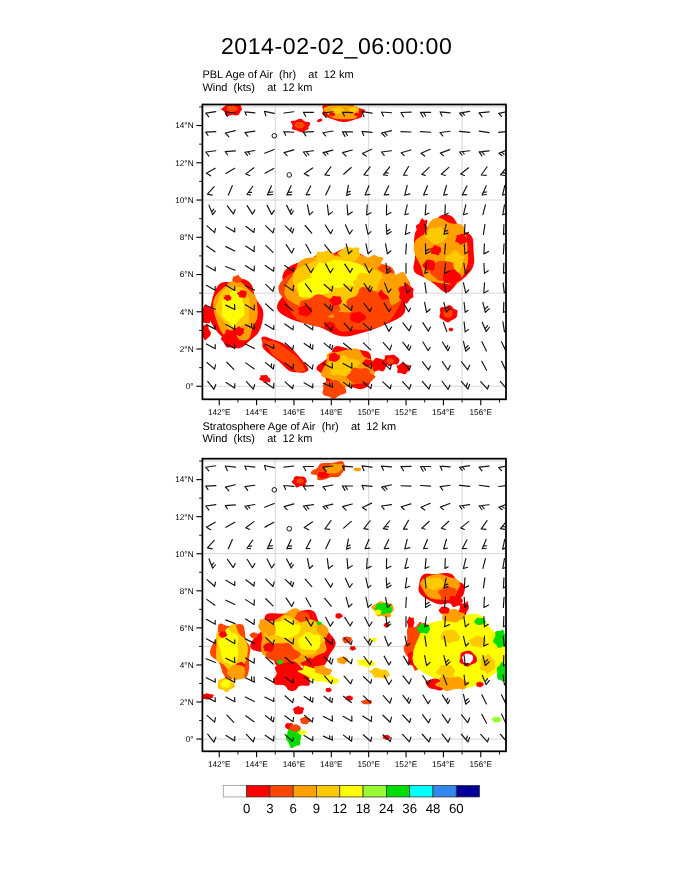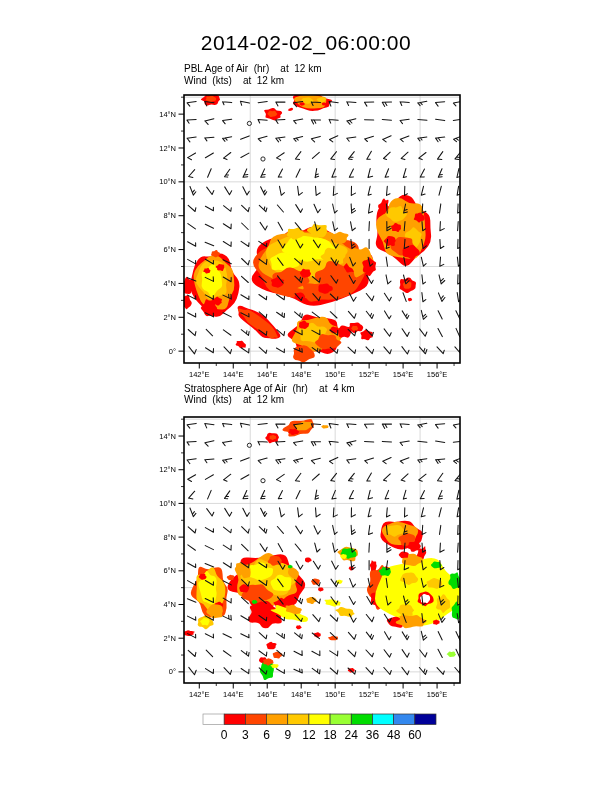--- a/index.html
+++ b/index.html
@@ -12,21 +12,21 @@
   .st2a{top:382.5px;} .st2b{top:394px;}
   svg#fig-svg{position:absolute;left:0;top:0;}
 </style>
 </head>
 <body>
 
 <div class="page">
   <div class="fig-title">2014-02-02_06:00:00</div>
   <div class="subtitle st1a">PBL Age of Air  (hr)    at  12 km</div>
   <div class="subtitle st1b">Wind  (kts)    at  12 km</div>
-  <div class="subtitle st2a">Stratosphere Age of Air  (hr)    at  4 km</div>
+  <div class="subtitle st2a">Stratosphere Age of Air  (hr)    at  12 km</div>
   <div class="subtitle st2b">Wind  (kts)    at  12 km</div>
   <svg id="fig-svg" width="612" height="792" viewBox="0 0 612 792">
       <g>
         <clipPath id="clipP0">
           <rect x="184" y="95" width="276" height="268"></rect>
         </clipPath>
         <g stroke="#c9c9c9" stroke-width="0.7">
           <line x1="250.2400000000001" y1="95" x2="250.2400000000001" y2="363"></line>
           <line x1="335.163076923077" y1="95" x2="335.163076923077" y2="363"></line>
           <line x1="420.08615384615393" y1="95" x2="420.08615384615393" y2="363"></line>

